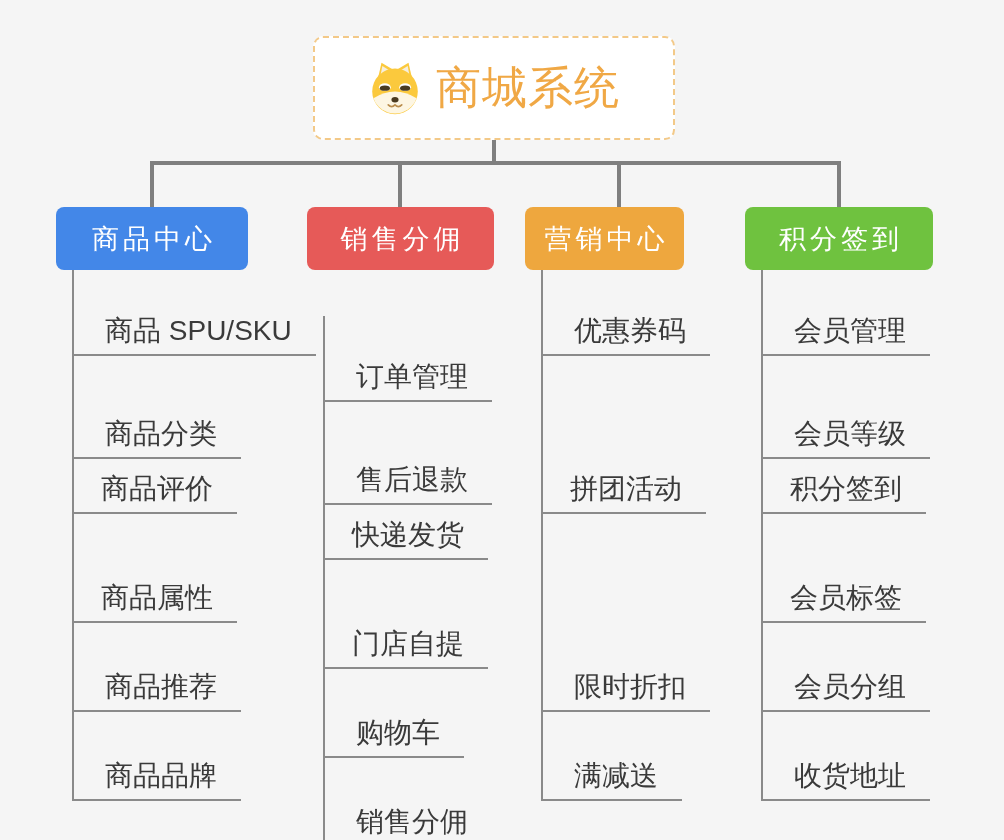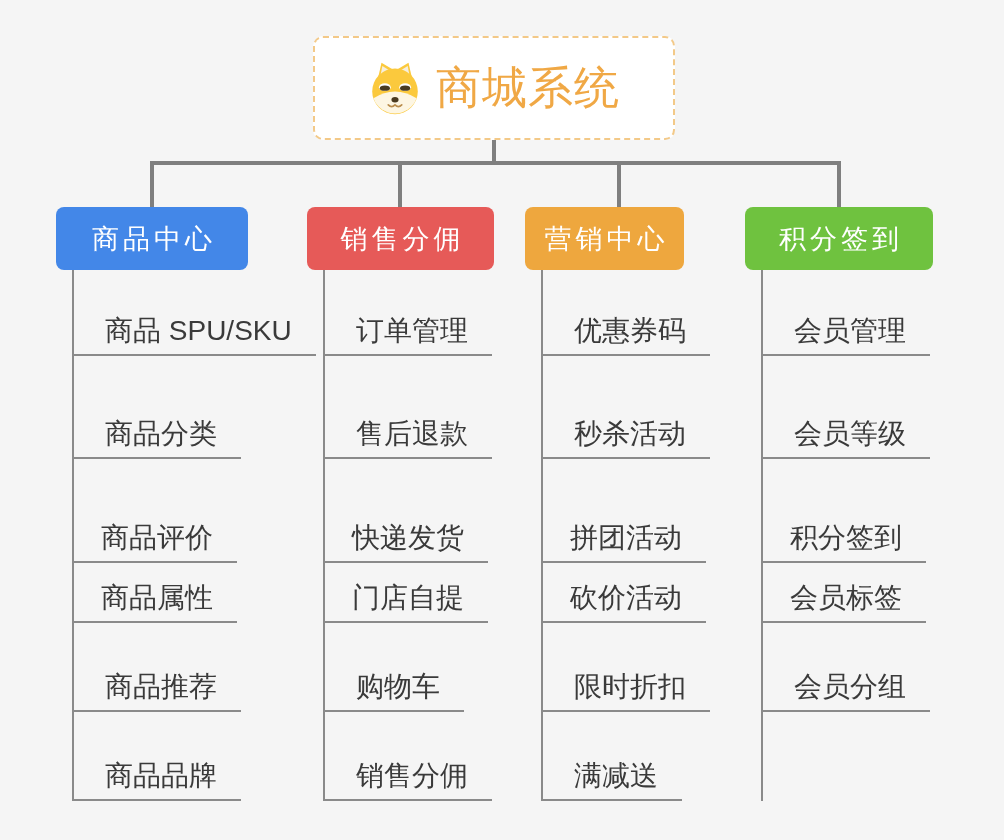--- a/index.html
+++ b/index.html
@@ -34,30 +34,30 @@
   }
   .b0{ left:56px;  width:192px; }
   .b1{ left:307px; width:187px; }
   .b2{ left:525px; width:159px; }
   .b3{ left:745px; width:188px; }
 
   
   .spine{ position:absolute; top:270px; height:531px; width:2px; background:#8a8a8a; }
 
   
-  .c0{ left:72px; } .c1{ left:323px; } .c2{ left:541px; } .c3{ left:761px; }
+  .c0{ left:72px; } .c1{ left:323px;margin-top:46px; } .c2{ left:541px; } .c3{ left:761px; }
 
   
   .leaf{
     position:absolute; box-sizing:content-box;
     font-size:28px; line-height:30px; color:#3a3a3a; white-space:nowrap;
     padding:0 24px 8px 33px;
     border-bottom:2px solid #8a8a8a;
   }
-  .r0{ top:316px; } .r1{ top:419px; } .r2{ top:523px;padding-left:29px; }
+  .r0{ top:316px; } .r1{ top:419px; } .r2{ top:474px;padding-left:29px; }
   .r3{ top:583px;padding-left:29px; } .r4{ top:672px; } .r5{ top:761px; }
 </style>
 </head>
 <body>
 
 <div id="canvas">
 
   <div class="conn conn-root-drop"></div>
   <div class="conn conn-bus"></div>
   <div class="conn conn-drop d0"></div>
@@ -101,25 +101,24 @@
   <div class="leaf c0 r5">商品品牌</div>
 
   <div class="leaf c1 r0">订单管理</div>
   <div class="leaf c1 r1">售后退款</div>
   <div class="leaf c1 r3">门店自提</div>
   <div class="leaf c1 r2">快递发货</div>
   <div class="leaf c1 r4">购物车</div>
   <div class="leaf c1 r5">销售分佣</div>
 
   <div class="leaf c2 r0">优惠券码</div>
-  <div class="leaf c2 r1">秒杀活动</div>
   <div class="leaf c2 r2">拼团活动</div>
-  <div class="leaf c2 r3">砍价活动</div>
   <div class="leaf c2 r4">限时折扣</div>
   <div class="leaf c2 r5">满减送</div>
 
   <div class="leaf c3 r0">会员管理</div>
   <div class="leaf c3 r1">会员等级</div>
   <div class="leaf c3 r2">积分签到</div>
   <div class="leaf c3 r3">会员标签</div>
   <div class="leaf c3 r4">会员分组</div>
+  <div class="leaf c3 r5">收货地址</div>
 
 </div>
 
 </body></html>

